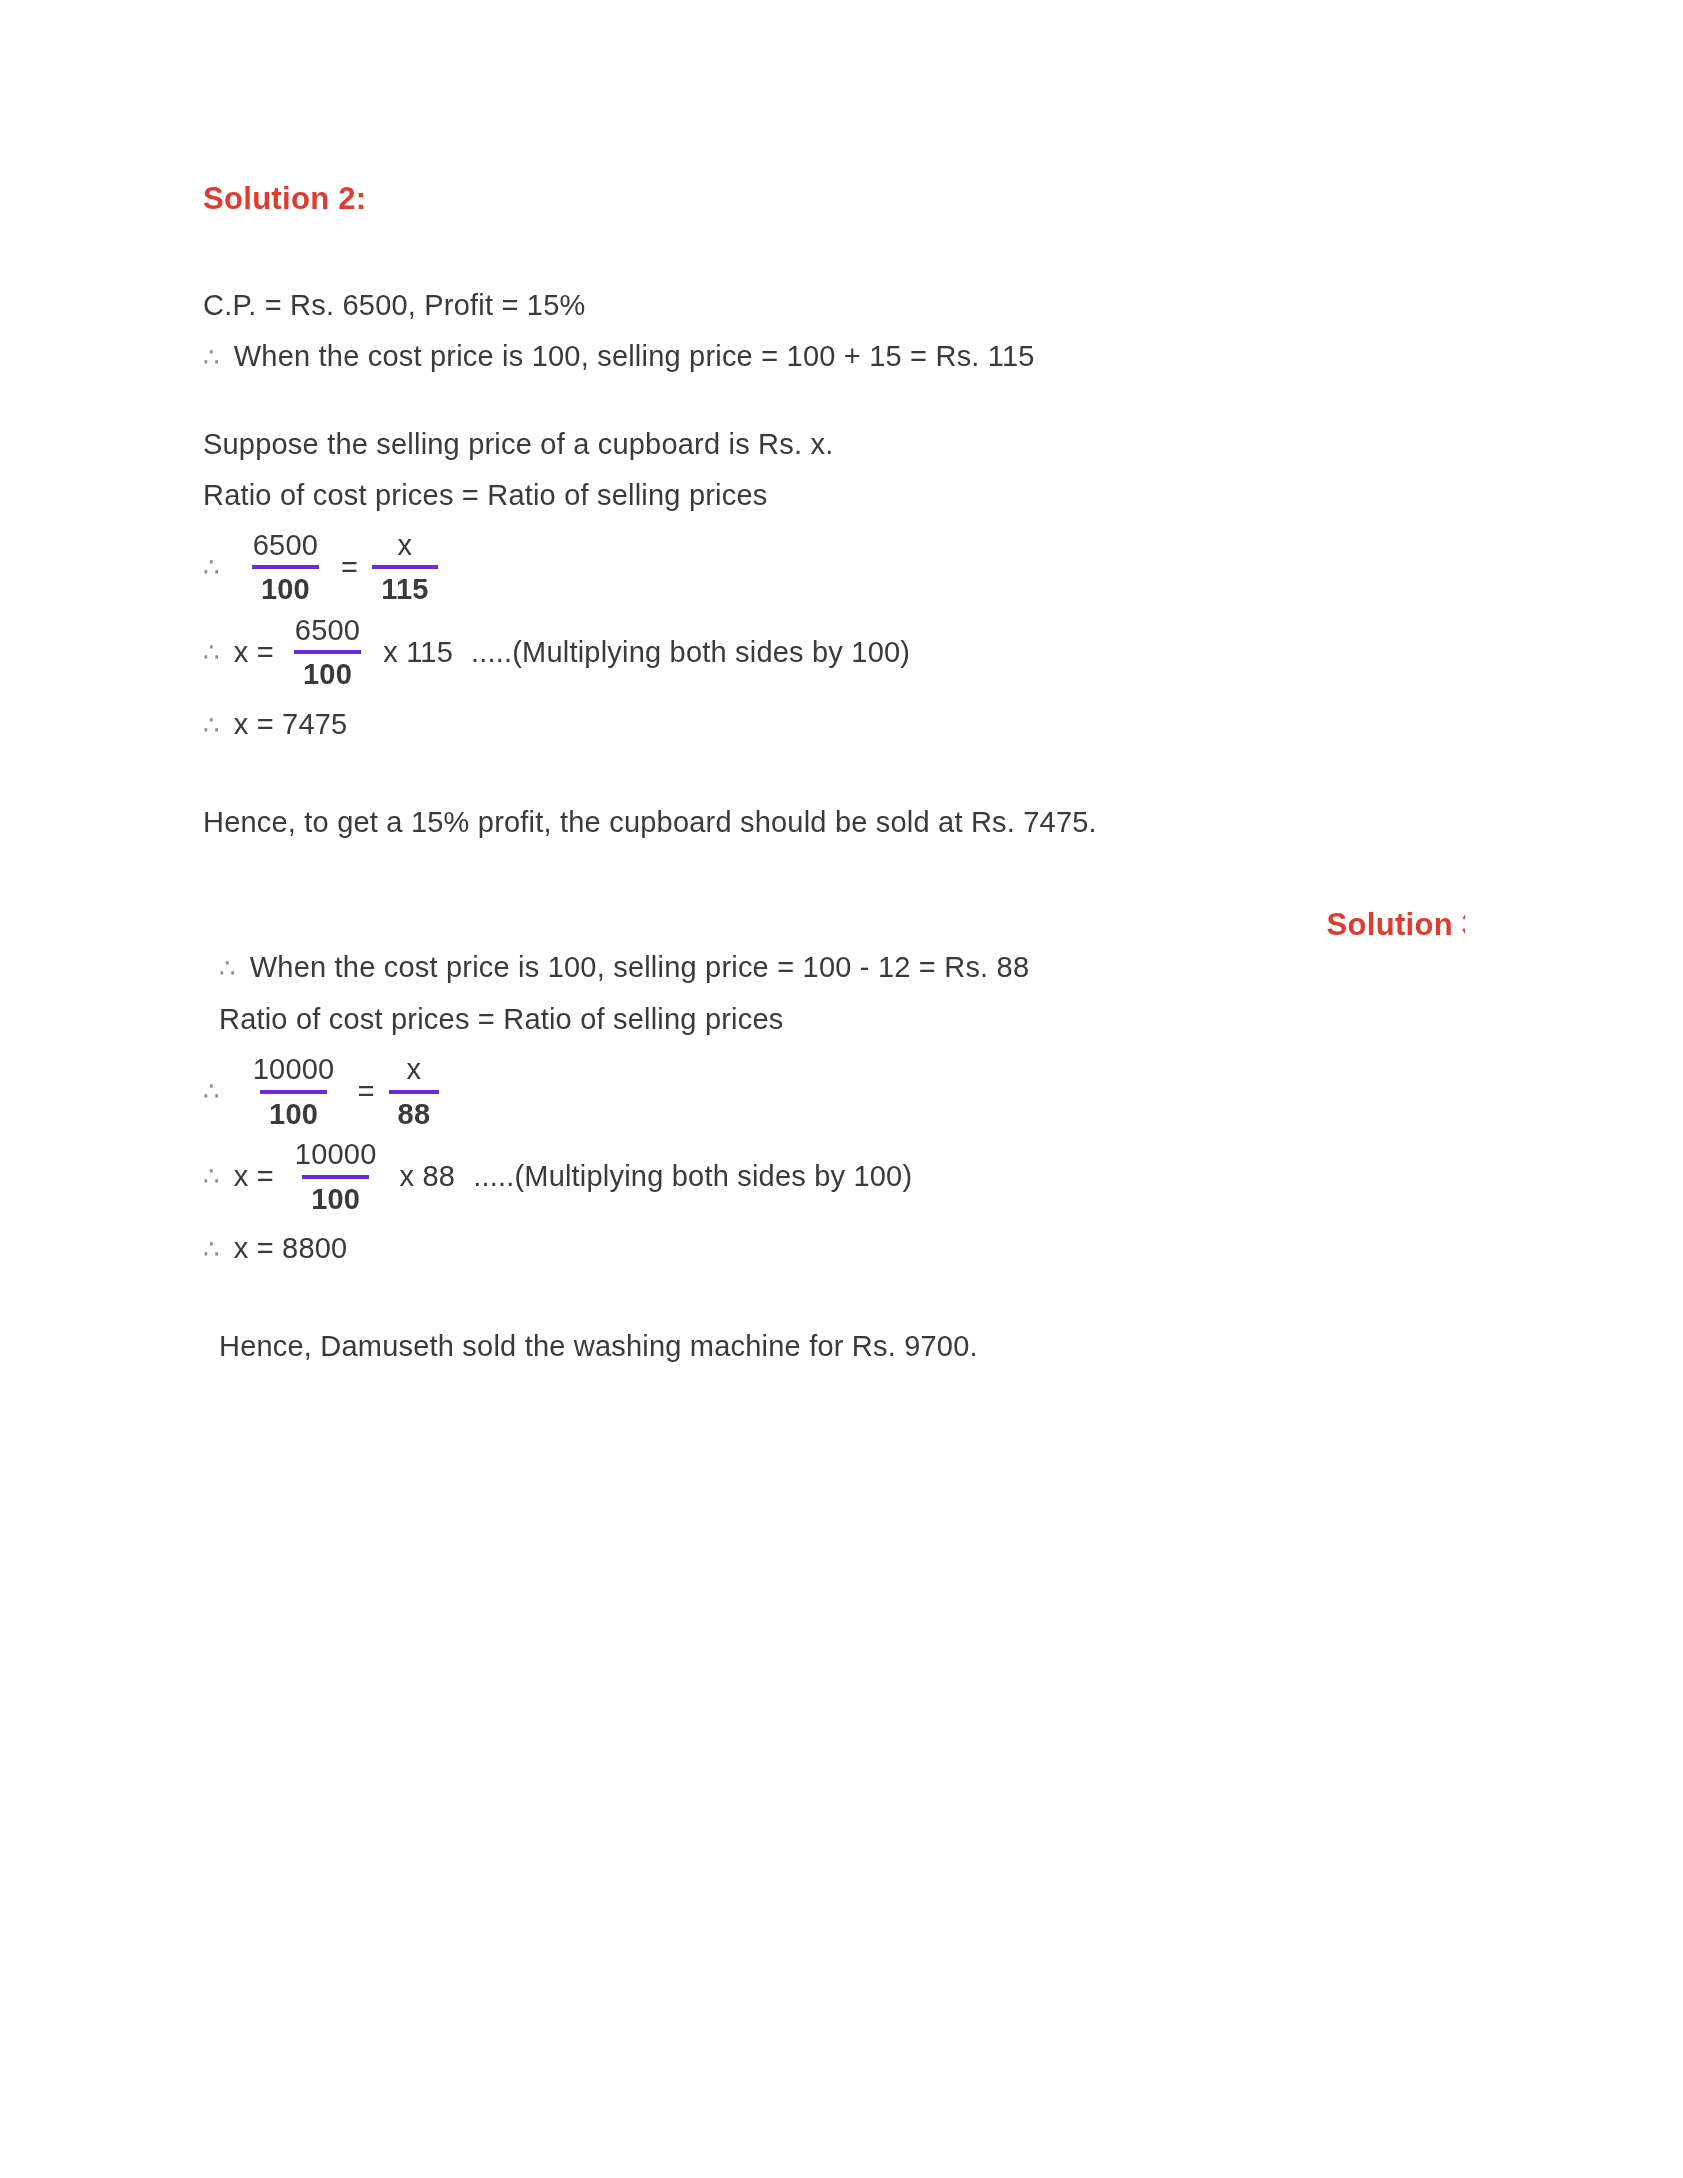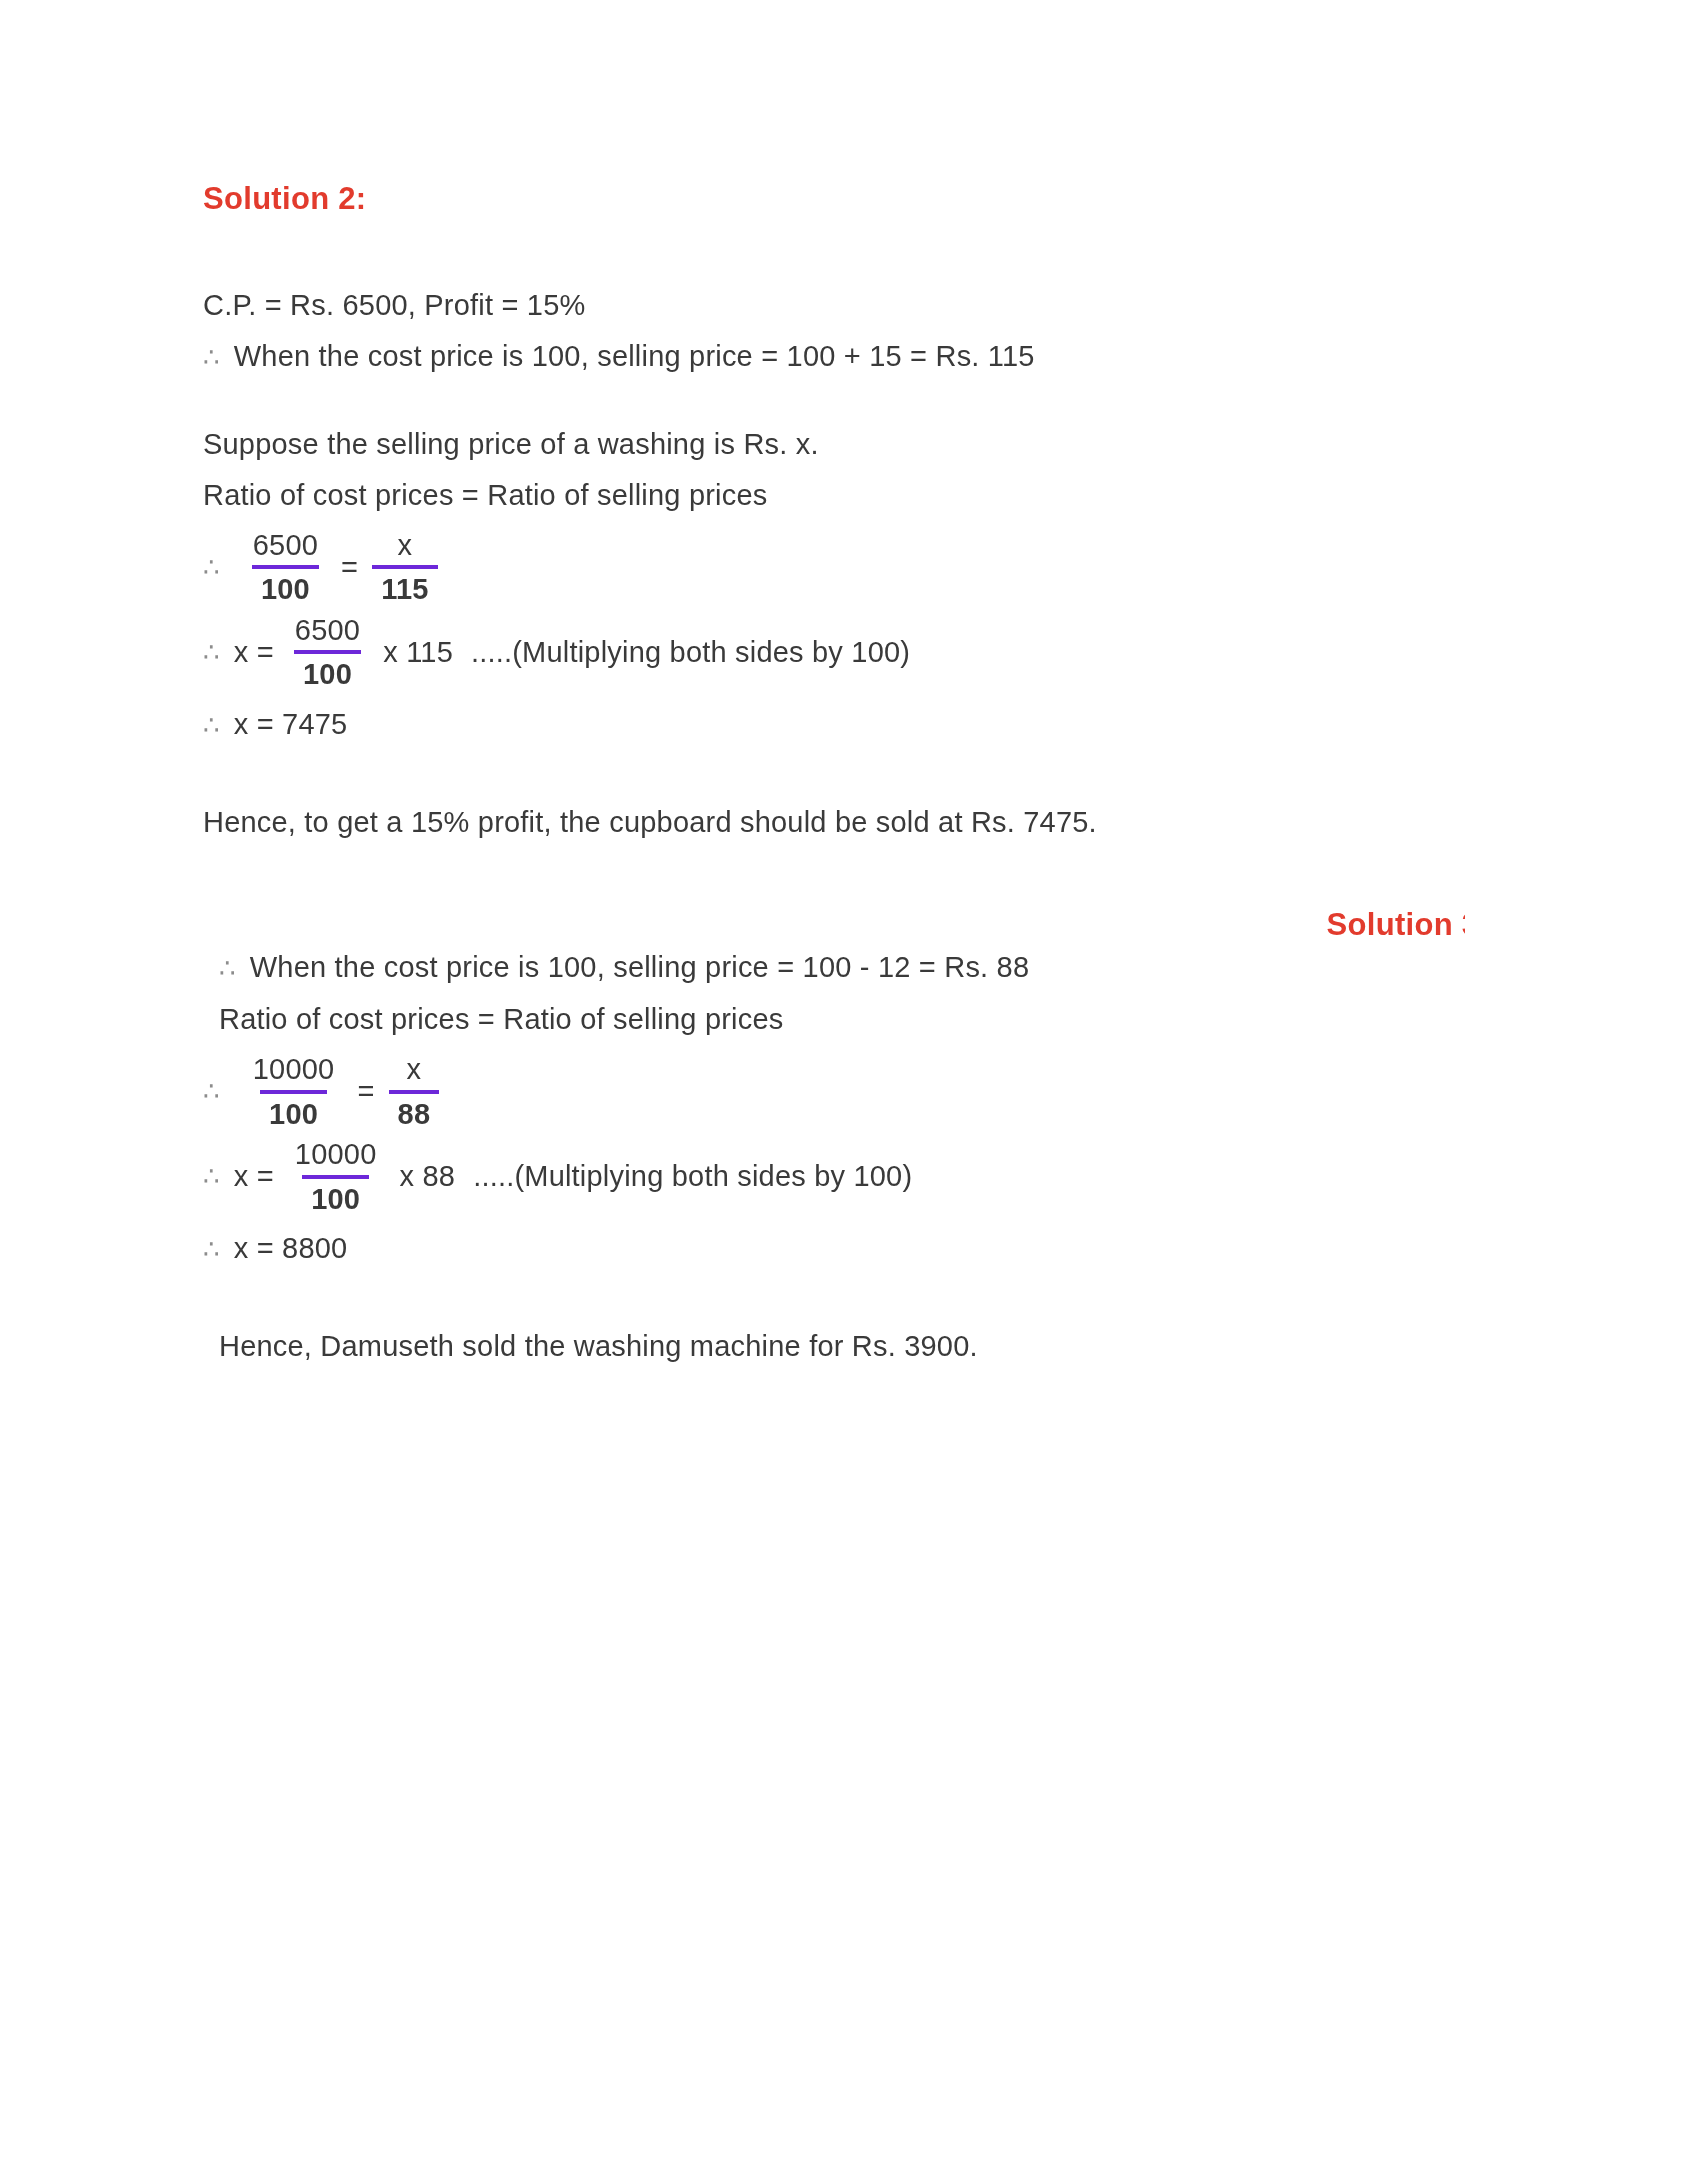--- a/index.html
+++ b/index.html
@@ -77,21 +77,21 @@
       <h2 class="sec-heading">Solution 2:</h2>
 
       <div class="line mt-body">
         <span>C.P. = Rs. 6500, Profit = 15%</span>
       </div>
       <div class="line">
         <span class="tf">∴</span><span>When the cost price is 100, selling price = 100 + 15 = Rs. 115</span>
       </div>
 
       <div class="line mt-para">
-        <span>Suppose the selling price of a washing is Rs. x.</span>
+        <span>Suppose the selling price of a cupboard is Rs. x.</span>
       </div>
       <div class="line">
         <span>Ratio of cost prices = Ratio of selling prices</span>
       </div>
 
       <div class="eqrow">
         <span class="tf">∴</span>
         <span class="frac">
           <span class="num">6500</span>
           <span class="den">100</span>
@@ -156,19 +156,19 @@
         </span>
         <span class="times">x 88</span>
         <span class="note">.....(Multiplying both sides by 100)</span>
       </div>
 
       <div class="line">
         <span class="tf">∴</span><span>x = 8800</span>
       </div>
 
       <div class="line mt-concl indent">
-        <span>Hence, Damuseth sold the washing machine for Rs. 3900.</span>
+        <span>Hence, Damuseth sold the washing machine for Rs. 9700.</span>
       </div>
     </section>
 
   </div>
 </div>
 
 
 </body></html>

